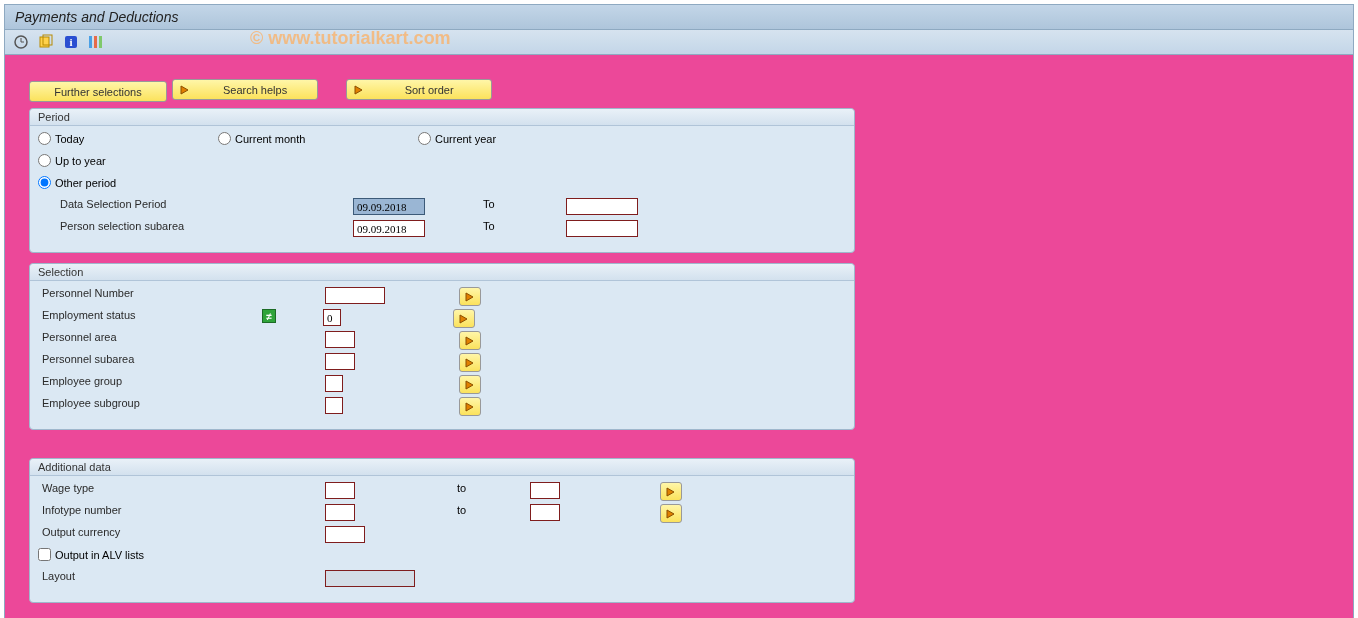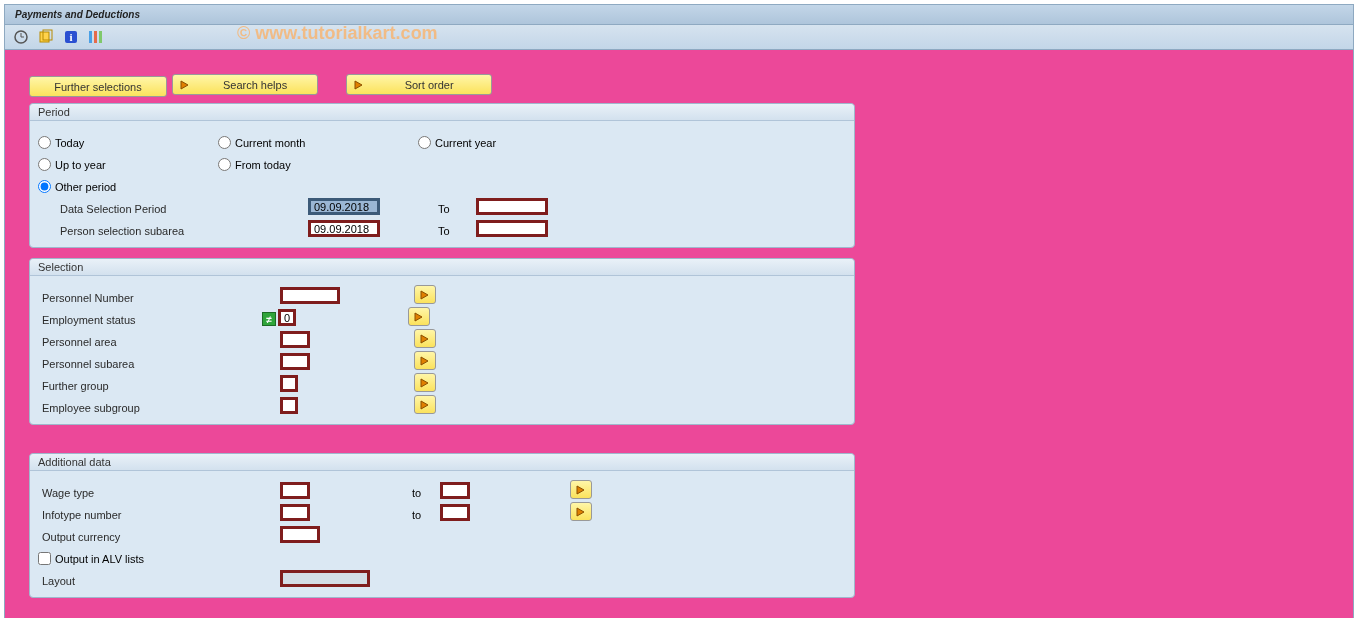--- a/index.html
+++ b/index.html
@@ -15,40 +15,40 @@
   .main-wrap {
     border: 1px solid #8ea9c1;
     margin: 4px;
     background: #dbe6f0;
   }
   .title-bar {
     background: linear-gradient(#c3d6e8, #aec5db);
     border-bottom: 1px solid #8ea9c1;
     padding: 4px 10px;
     font-style: italic;
-    font-weight: bold;
-    font-size: 10px;
+    font-weight: normal;
+    font-size: 14px;
     color: #222;
   }
   .toolbar {
     background: linear-gradient(#d6e3ef, #c3d6e8);
     border-bottom: 1px solid #8ea9c1;
     padding: 4px 8px;
     position: relative;
   }
   .toolbar-ico {
     display: inline-block;
     width: 16px;
     height: 16px;
     margin-right: 6px;
     vertical-align: middle;
   }
   .watermark {
     position: absolute;
-    left: 232px;
+    left: 245px;
     top: -2px;
     font-size: 18px;
     font-family: "Comic Sans MS", cursive, sans-serif;
     color: rgba(255,173,90,0.7);
     font-weight: bold;
     pointer-events: none;
   }
   .content {
     background: #ec4899;
     padding: 24px;
@@ -84,35 +84,36 @@
   }
   .group-title {
     background: linear-gradient(#e9f1f8, #d3e1ee);
     border-bottom: 1px solid #b0c4d8;
     border-radius: 4px 4px 0 0;
     padding: 2px 8px;
     font-size: 11px;
     color: #333;
   }
   .group-body { padding: 6px 8px 10px 8px; }
-  .row { display:flex; align-items:flex-end; height:22px; }
+  .row { display:flex; align-items:flex-start; height:22px; }
   .col-label { width: 210px; color:#2a2a2a; padding-left:4px; }
   .col-label.indent { padding-left: 22px; }
   .radio { display:inline-flex; align-items:center; margin-right: 8px; }
   .radio input { margin: 0 4px 0 0; }
   .period-cols { display:flex; }
   .period-col { width: 180px; }
   .period-col.lg { width: 200px; }
   input.txt {
     height: 17px;
-    border: 3px solid #7f1d1d;
+    border: 1px solid #7f1d1d;
     background: #fff;
     font-size: 11px;
-    font-family: Liberation Sans, sans-serif;
+    font-family: Liberation Serif, serif;
     padding: 0 3px;
+    margin-left: 45px;
   }
   input.txt.w70 { width: 72px; }
   input.txt.w60 { width: 60px; }
   input.txt.w40 { width: 40px; }
   input.txt.w30 { width: 30px; }
   input.txt.w18 { width: 18px; }
   input.txt.w90 { width: 90px; }
   input.txt.selected { background:#9ab6d4; border-color:#3c5a78; }
   input.txt.disabled { background:#d3dde6; }
   .to-lbl { display:inline-block; width: 40px; padding-left:2px;}
@@ -220,26 +221,20 @@
                 </label>
               </div>
           </div>
           <div class="period-col lg">
             <div class="row">
                 <label class="radio">
                   <input type="radio" name="period" style="">
                   <span>Current month</span>
                 </label>
               </div>
-            <div class="row">
-                <label class="radio">
-                  <input type="radio" name="period" style="">
-                  <span>From today</span>
-                </label>
-              </div>
           </div>
           <div class="period-col">
             <div class="row">
                 <label class="radio">
                   <input type="radio" name="period" style="">
                   <span>Current year</span>
                 </label>
               </div>
           </div>
         </div>
@@ -304,21 +299,21 @@
           <span style="width:32px;"></span>
           <input class="txt w30" style="">
           <span style="width:104px;"></span>
           <span class="multi-btn">
             <svg width="12" height="12" viewBox="0 0 12 12">
                 <path d="M2 2 L9 6 L2 10 Z" fill="#e08000" stroke="#8a4f00"></path>
               </svg>
           </span>
         </div>
         <div class="row">
-          <span class="col-label">Further group</span>
+          <span class="col-label">Employee group</span>
           <span style="width:32px;"></span>
           <input class="txt w18" style="">
           <span style="width:116px;"></span>
           <span class="multi-btn">
             <svg width="12" height="12" viewBox="0 0 12 12">
                 <path d="M2 2 L9 6 L2 10 Z" fill="#e08000" stroke="#8a4f00"></path>
               </svg>
           </span>
         </div>
         <div class="row">

